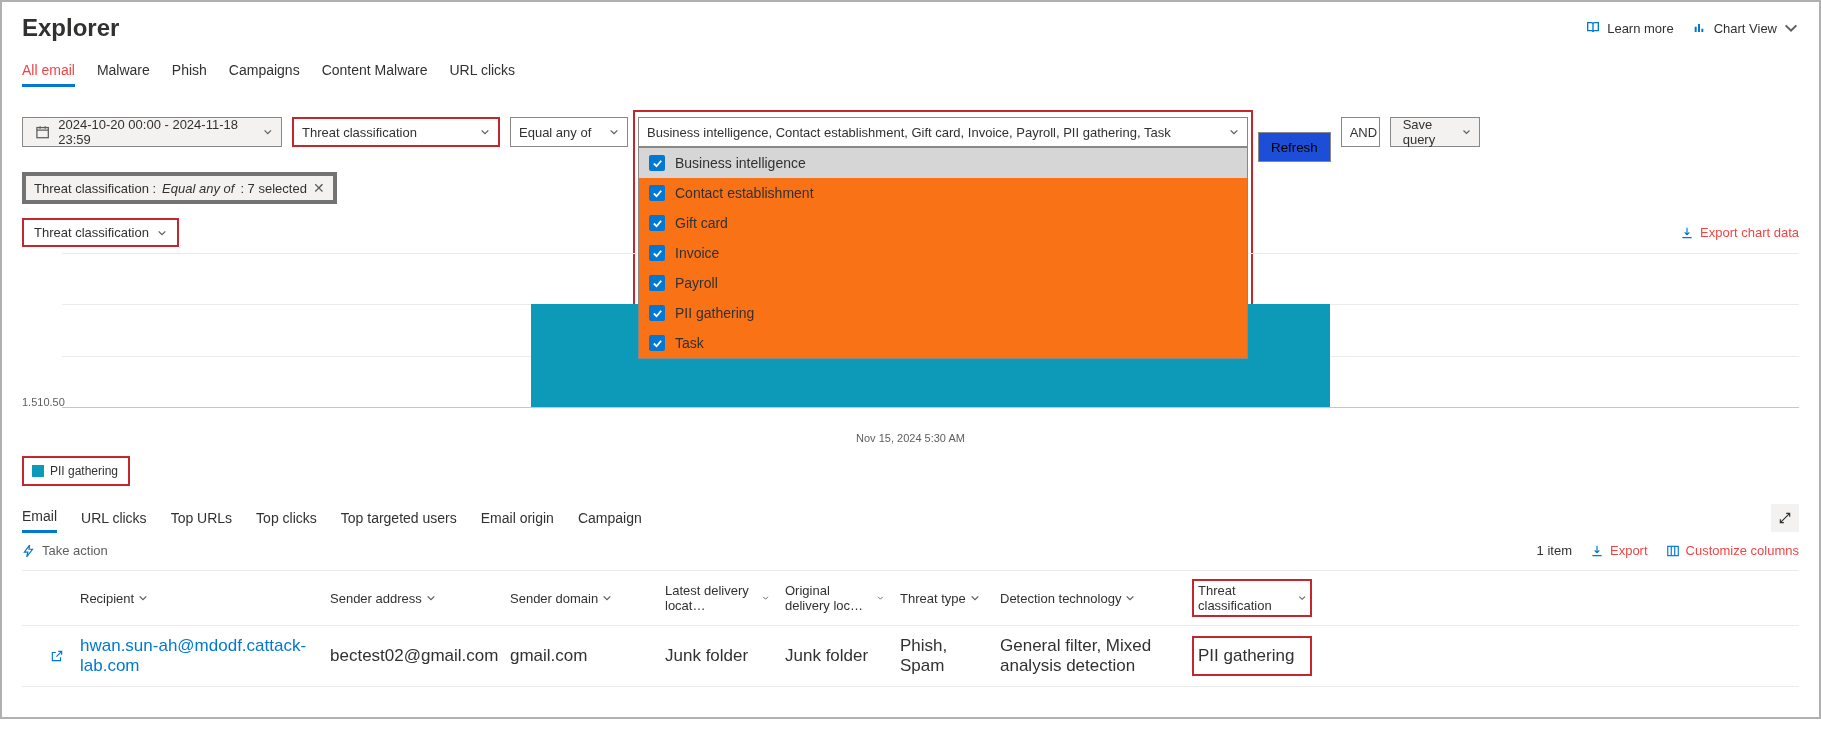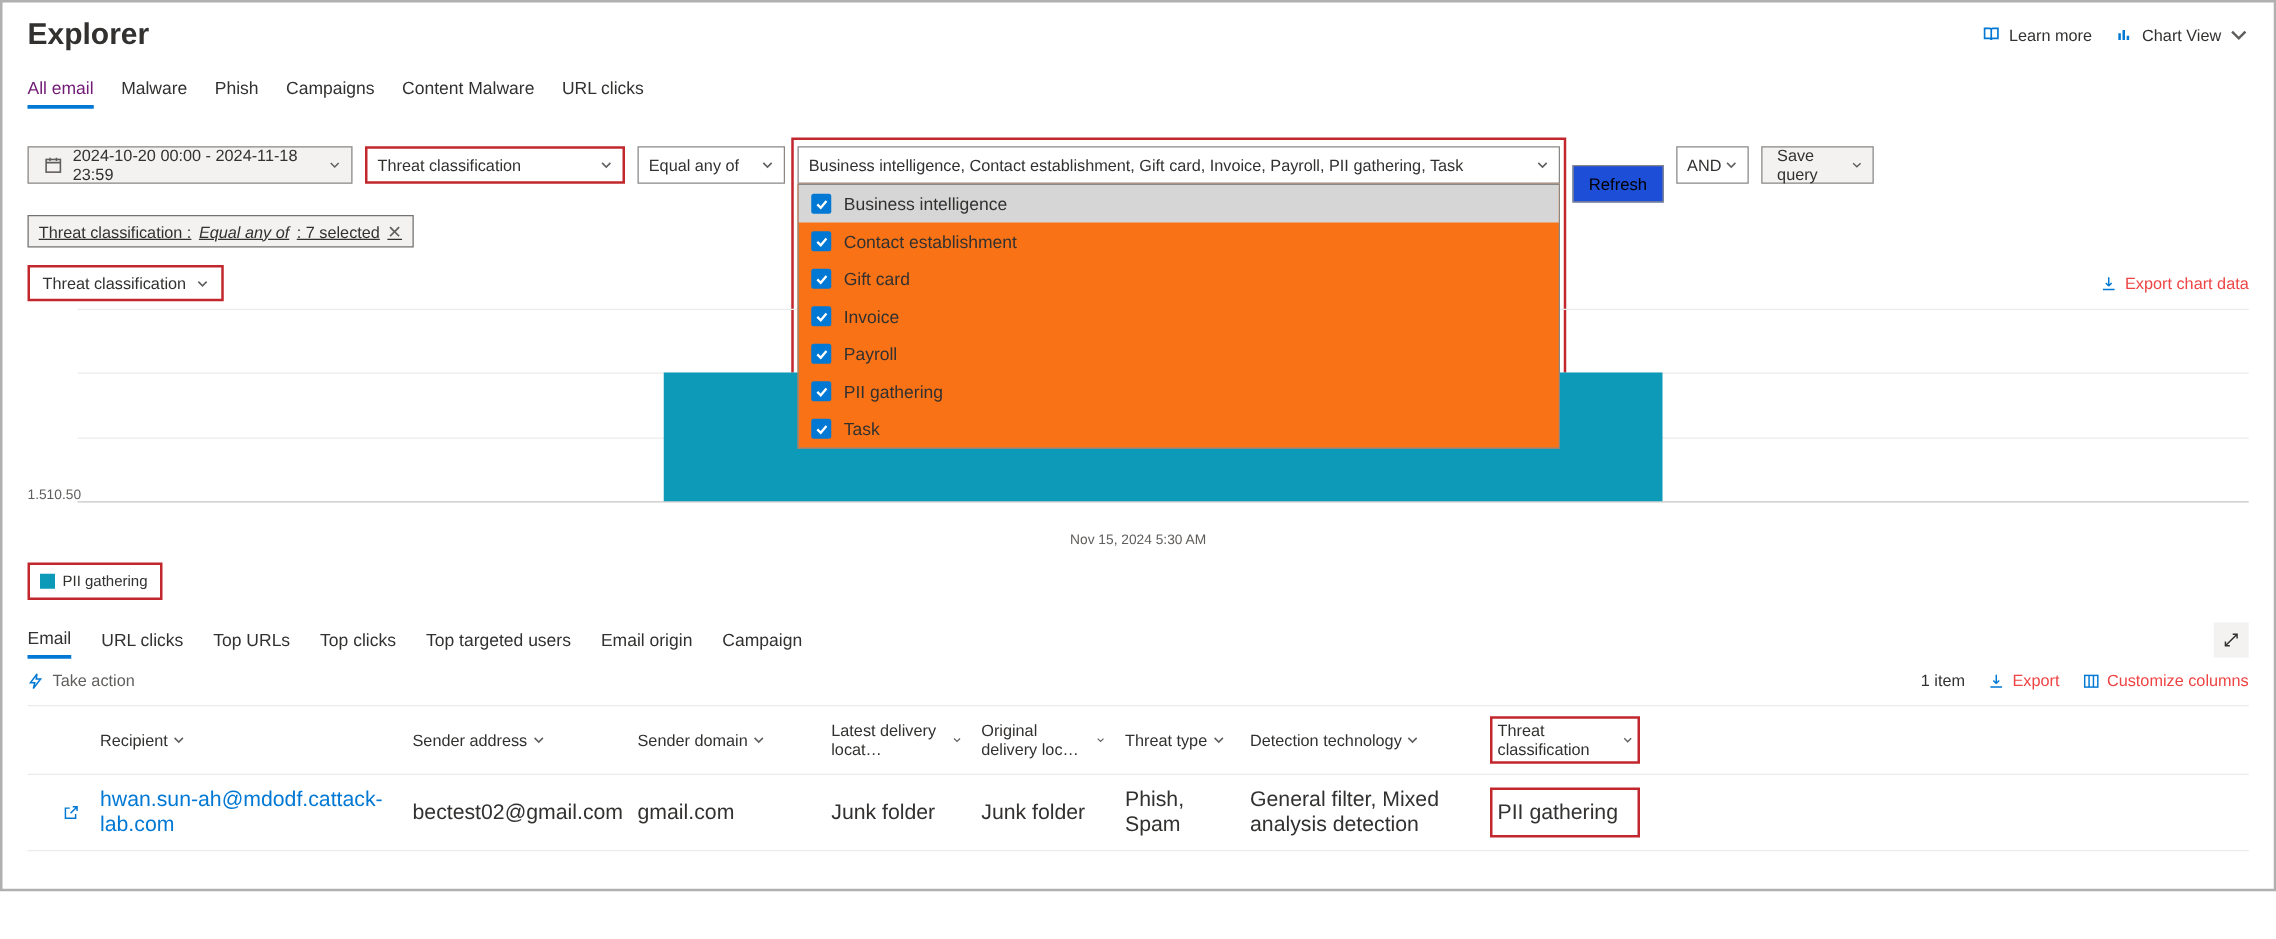--- a/index.html
+++ b/index.html
@@ -4,34 +4,34 @@
 <style>
   * { box-sizing: border-box; margin: 0; padding: 0; font-family: "Segoe UI", Tahoma, sans-serif; }
   body { background: #fff; color: #323130; font-size: 13px; border: 2px solid #b0b0b0; padding: 0 20px 30px 20px; }
   .header-row { display: flex; align-items: center; justify-content: space-between; padding-top: 12px; }
   h1 { font-size: 24px; font-weight: 600; }
   .header-links { display: flex; gap: 18px; align-items: center; }
   .header-link { color: #323130; display: flex; align-items: center; gap: 6px; cursor: pointer; }
   .header-link svg { width: 16px; height: 16px; fill: #0078d4; }
   .tabs { display: flex; gap: 22px; margin-top: 14px; border-bottom: 1px solid transparent; }
   .tab { padding: 6px 0 6px 0; cursor: pointer; color: #323130; font-size: 14px; }
-  .tab.active { border-bottom: 3px solid #0078d4; color: #701a75; font-weight: 400; }
+  .tab.active { border-bottom: 3px solid #0078d4; color: #ef4444; font-weight: 400; }
   .filter-row { display: flex; align-items: center; gap: 10px; margin-top: 14px; position: relative; }
   .dropdown { border: 1px solid #8a8886; background: #fff; height: 30px; display: flex; align-items: center; justify-content: space-between; padding: 0 8px; cursor: pointer; font-size: 13px; }
   .dropdown.gray { background: #f3f2f1; padding-left: 12px; }
   .date-dd { width: 260px; }
   .date-dd svg.cal { margin-right: 8px; }
   .threat-dd { width: 208px; }
   .op-dd { width: 118px; }
   .values-dd { width: 610px; flex-shrink: 0; white-space: nowrap; overflow: hidden; text-overflow: ellipsis; }
   .btn { height: 30px; border: 1px solid #8a8886; background: #1d4ed8; padding: 0 12px; cursor: pointer; display: flex; align-items: center; gap: 6px; margin-top: 30px; }
   .chev { width: 10px; height: 10px; }
   .redbox { border: 2px solid #c1272d; }
   .pill-row { margin-top: 10px; }
-  .pill { display: inline-flex; align-items: center; background: #f3f2f1; border: 1px solid #737373; padding: 4px 8px; font-size: 13px; gap: 6px; text-decoration: underline; }
+  .pill { display: inline-flex; align-items: center; background: #f3f2f1; border: 4px solid #737373; padding: 4px 8px; font-size: 13px; gap: 6px; }
   .pill .x { cursor: pointer; font-size: 14px; color: #605e5c; }
   .chart-top { display: flex; justify-content: space-between; align-items: center; margin-top: 14px; }
   .mini-dd { border: 1px solid #c1272d; border-width: 2px; padding: 5px 10px; display: inline-flex; align-items: center; gap: 8px; cursor: pointer; font-size: 13px; }
   .export-link { display: flex; align-items: flex-end; gap: 6px; font-size: 13px; color: #ef4444; cursor: pointer; }
   .chart { position: relative; height: 175px; margin-top: 6px; display: flex; }
   .yaxis { width: 40px; display: flex; flex-direction: row; justify-content: space-between; align-items: flex-end; padding-right: 6px; font-size: 11px; color: #605e5c; height: 155px; }
   .plot { flex: 1; position: relative; height: 155px; border-bottom: 1px solid #c8c6c4; }
   .grid { position: absolute; left: 0; right: 0; border-top: 1px solid #edebe9; }
   .bar { position: absolute; background: #0d99b8; bottom: 0; }
   .xaxis-label { text-align: center; font-size: 11px; color: #605e5c; margin-top: 4px; }
@@ -196,21 +196,21 @@
               <path d="M2 6l3 3 5-6" stroke="#fff" stroke-width="2" fill="none"></path>
             </svg>
           </span>
           <span>Task</span>
         </div>
     </div>
     <div class="dd-redbox" style="top:-7px;bottom:-224px;"></div>
   </div>
 
   <button class="btn">Refresh</button>
-  <div class="dropdown" style="width:58px">
+  <div class="dropdown" style="width:39px">
     <span>AND</span>
     <svg class="chev" viewBox="0 0 12 12">
         <path d="M2 4l4 4 4-4"></path>
       </svg>
   </div>
   <div class="dropdown gray" style="width:90px">
     <span>Save query</span>
     <svg class="chev" viewBox="0 0 12 12">
         <path d="M2 4l4 4 4-4"></path>
       </svg>

